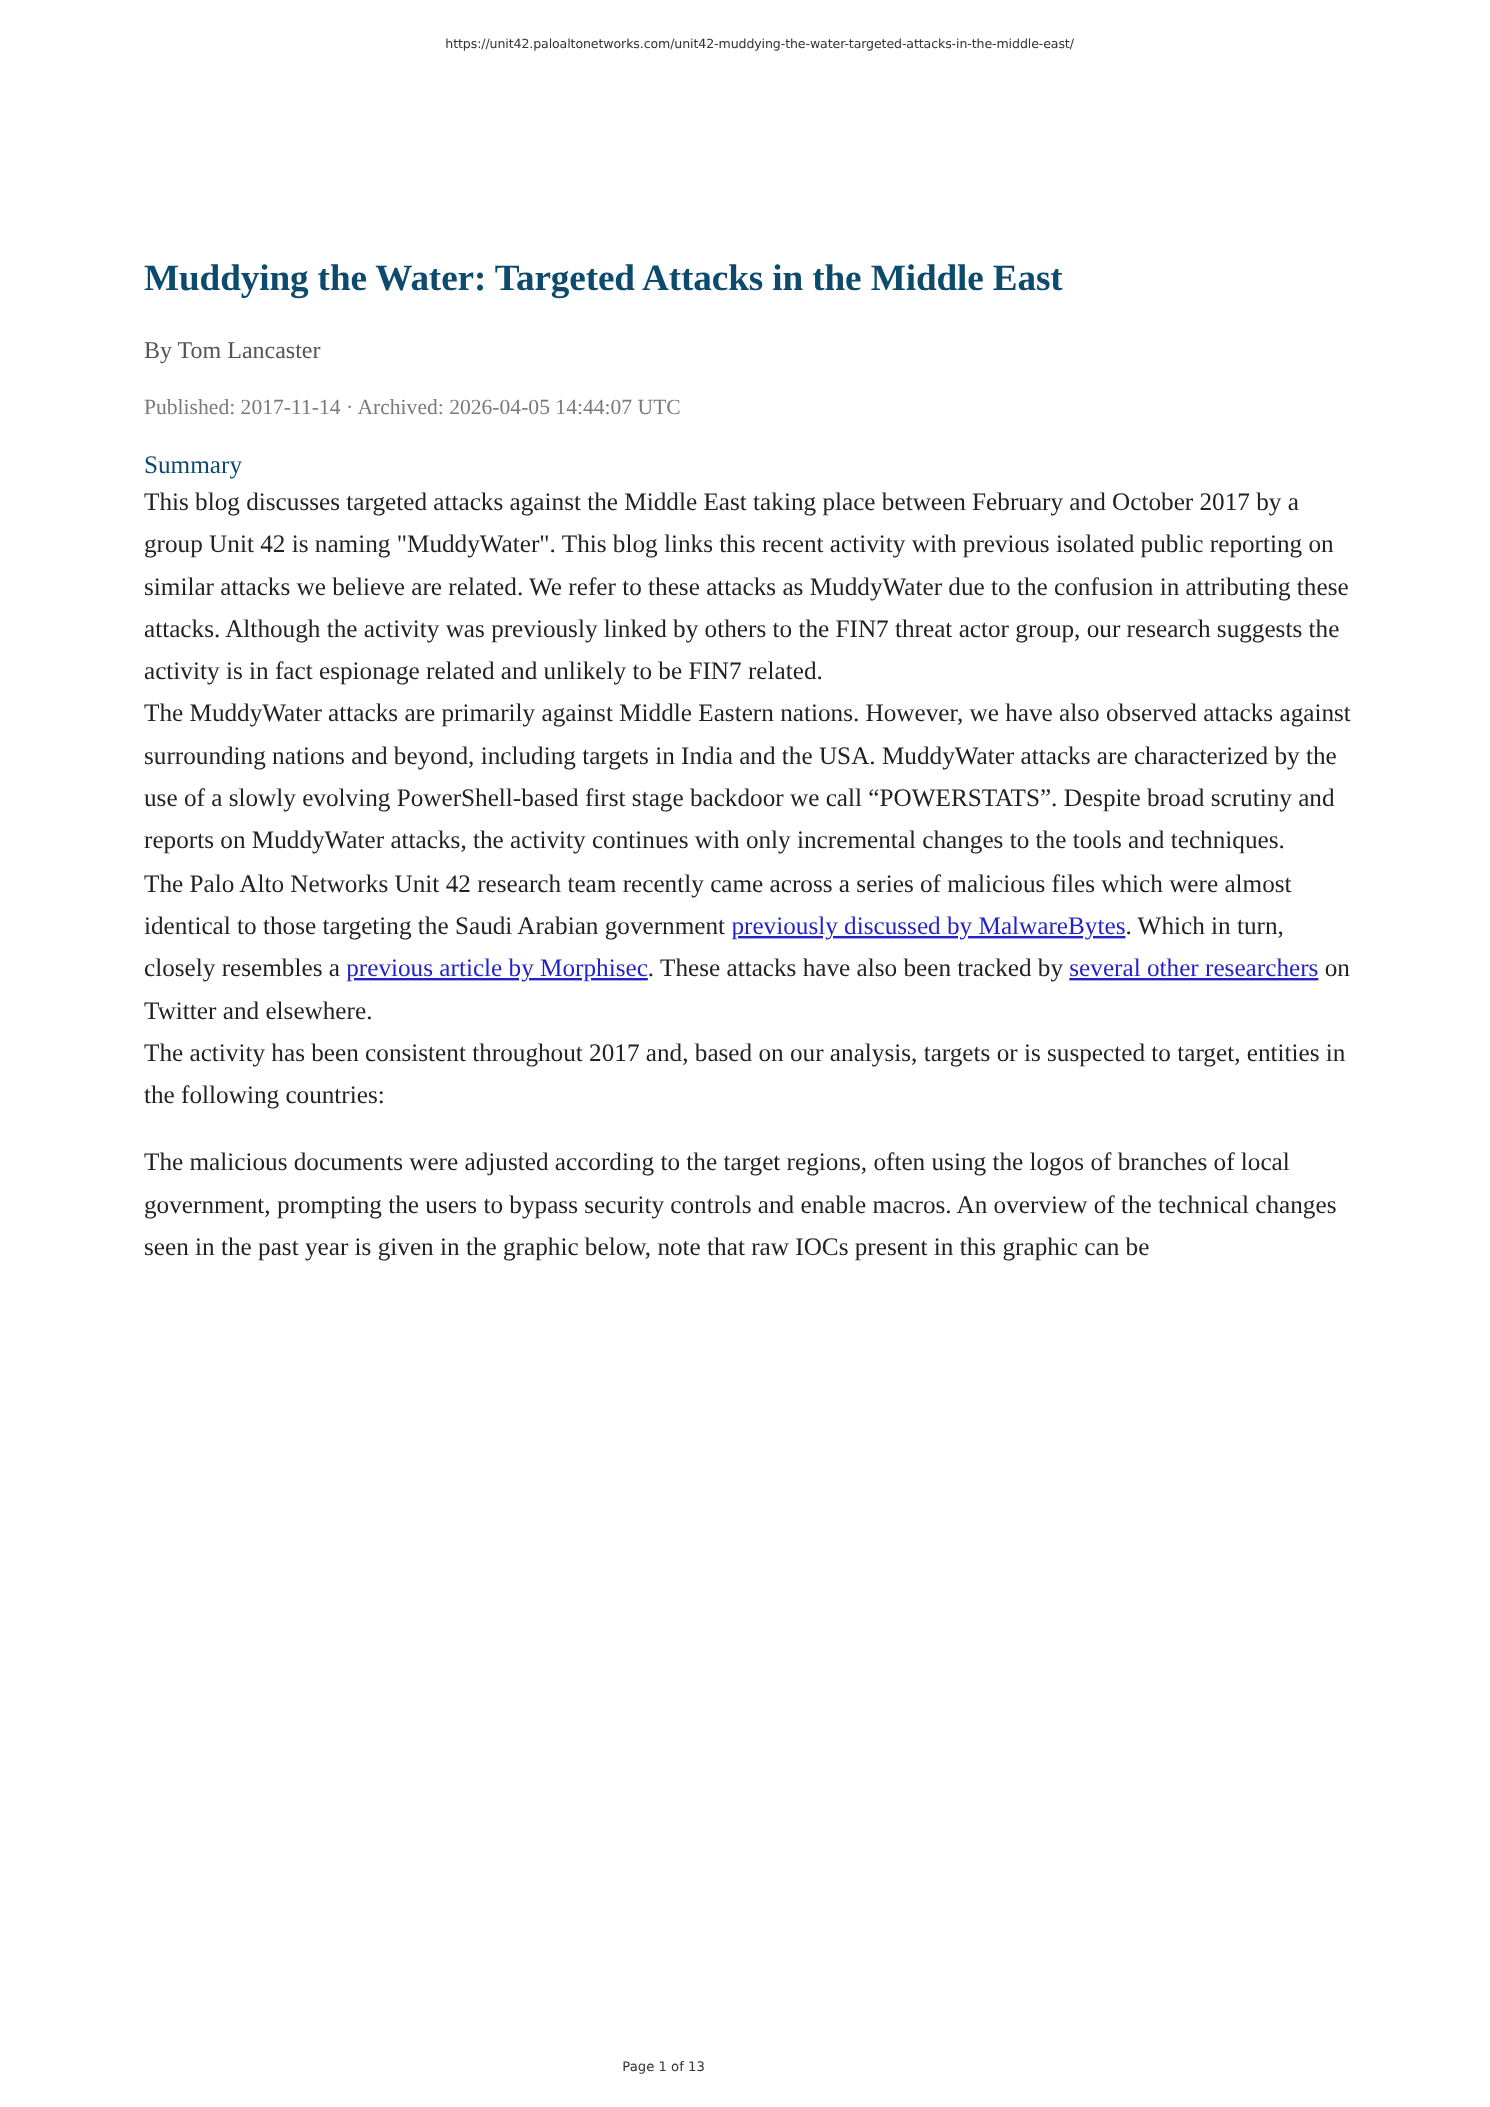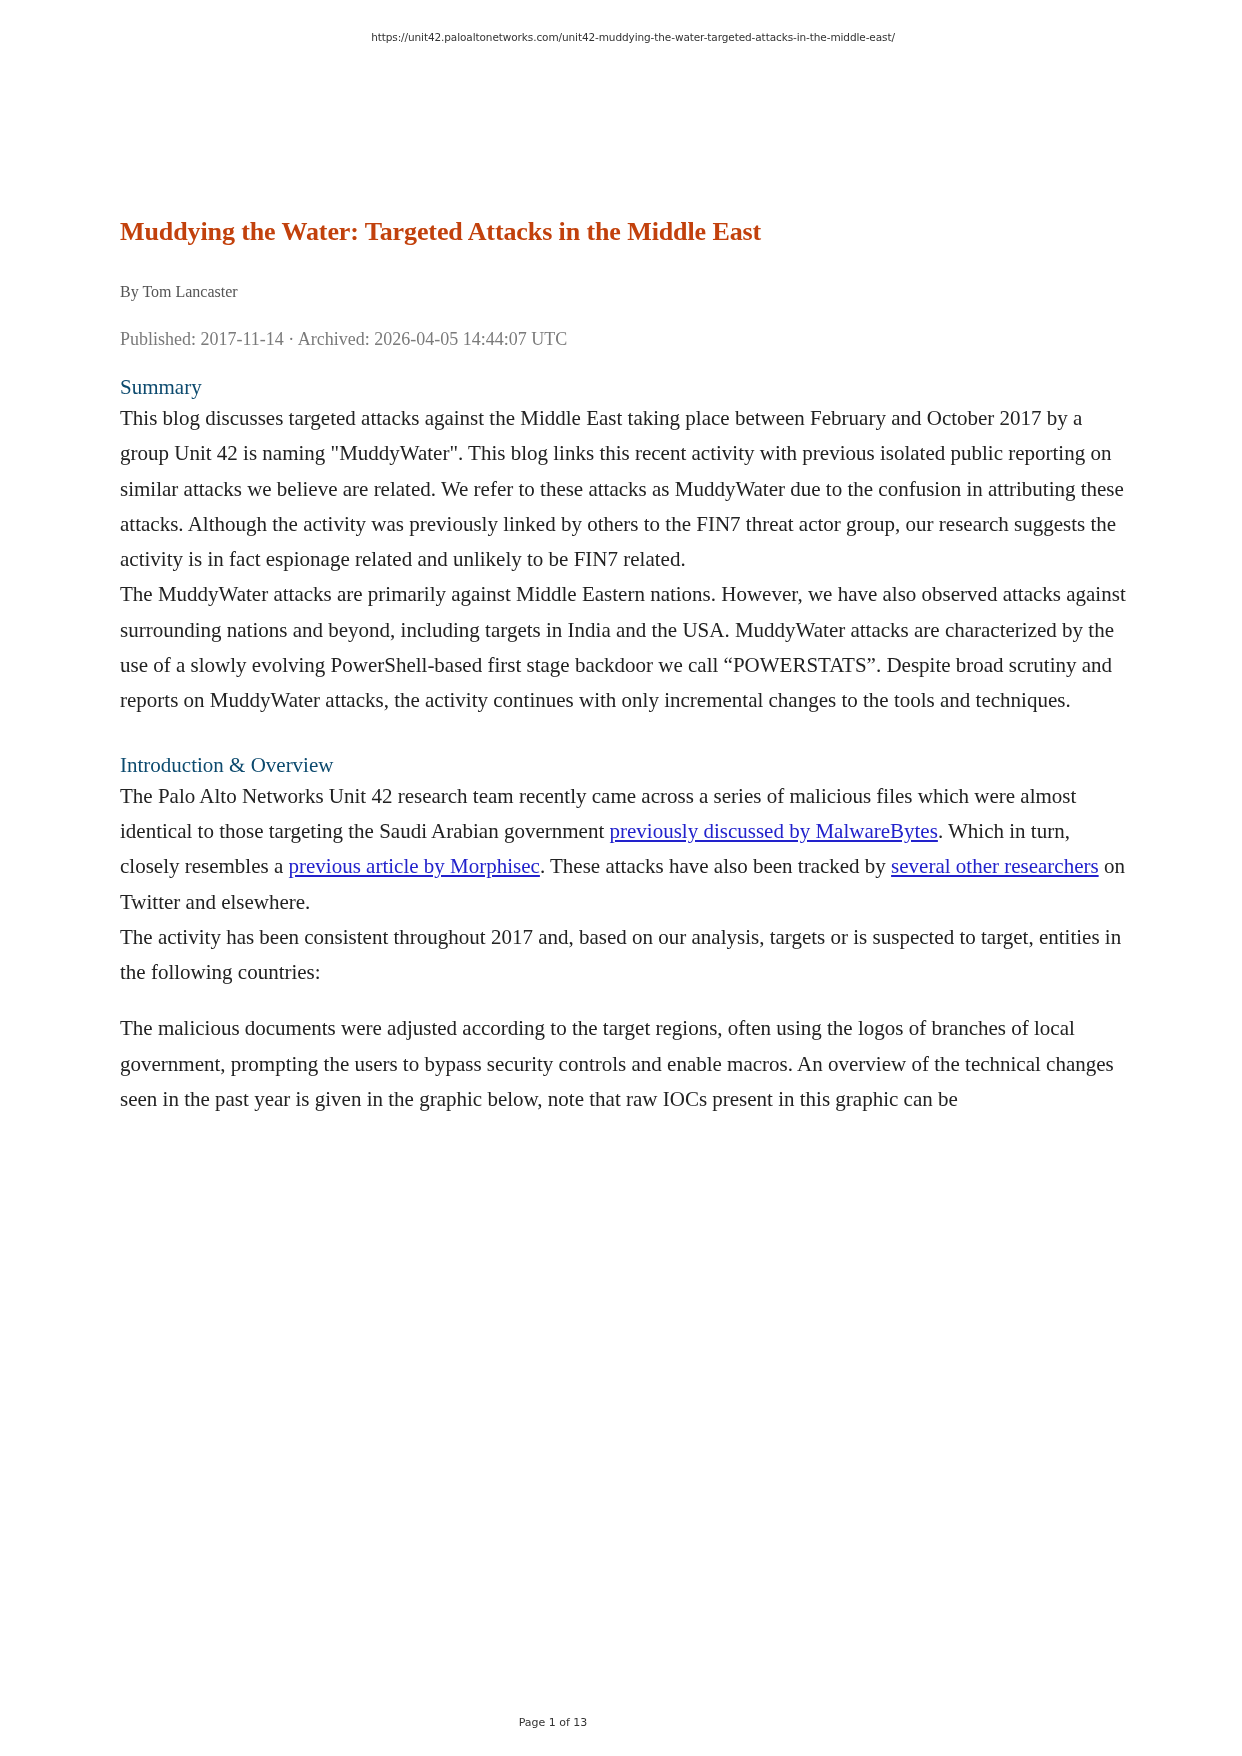--- a/index.html
+++ b/index.html
@@ -30,28 +30,28 @@
     .article {
       position: absolute;
       top: 211px;
       left: 120px;
       width: 1010px;
     }
     .title {
       margin: 0;
       font-family: "Liberation Serif", "DejaVu Serif", serif;
       font-weight: bold;
-      font-size: 26px;
+      font-size: 31px;
       line-height: 42px;
-      color: #c2410c;
+      color: #0c4a6e;
       letter-spacing: -0.1px;
     }
     .byline {
       margin-top: 26px;
-      font-size: 16px;
+      font-size: 20px;
       line-height: 26px;
       color: #555555;
     }
     .meta {
       margin-top: 22px;
       font-size: 18px;
       line-height: 24px;
       color: #7a7a7a;
     }
     .section-heading {
@@ -109,21 +109,20 @@
 
 <div class="article">
   <h1 class="title">Muddying the Water: Targeted Attacks in the Middle East</h1>
   <div class="byline">By Tom Lancaster</div>
   <div class="meta">Published: 2017-11-14 · Archived: 2026-04-05 14:44:07 UTC</div>
 
   <h2 class="section-heading heading-summary">Summary</h2>
   <p class="para">This blog discusses targeted attacks against the Middle East taking place between February and October 2017 by a group Unit 42 is naming "MuddyWater". This blog links this recent activity with previous isolated public reporting on similar attacks we believe are related. We refer to these attacks as MuddyWater due to the confusion in attributing these attacks. Although the activity was previously linked by others to the FIN7 threat actor group, our research suggests the activity is in fact espionage related and unlikely to be FIN7 related.</p>
   <p class="para">The MuddyWater attacks are primarily against Middle Eastern nations. However, we have also observed attacks against surrounding nations and beyond, including targets in India and the USA. MuddyWater attacks are characterized by the use of a slowly evolving PowerShell-based first stage backdoor we call “POWERSTATS”. Despite broad scrutiny and reports on MuddyWater attacks, the activity continues with only incremental changes to the tools and techniques.</p>
 
-  <h2 class="section-heading heading-intro">Introduction &amp; Overview</h2>
   <p class="para"><span>The Palo Alto Networks Unit 42 research team recently came across a series of malicious files which were almost identical to those targeting the Saudi Arabian government </span><a href="#">previously discussed by MalwareBytes</a><span>. Which in turn, closely resembles a </span><a href="#">previous article by Morphisec</a><span>. These attacks have also been tracked by </span><a href="#">several other researchers</a><span> on Twitter and elsewhere.</span></p>
   <p class="para">The activity has been consistent throughout 2017 and, based on our analysis, targets or is suspected to target, entities in the following countries:</p>
 
 
   <p class="para after-list">The malicious documents were adjusted according to the target regions, often using the logos of branches of local government, prompting the users to bypass security controls and enable macros. An overview of the technical changes seen in the past year is given in the graphic below, note that raw IOCs present in this graphic can be</p>
 </div>
 
 <div class="page-footer">Page 1 of 13</div>
 
 </body></html>

